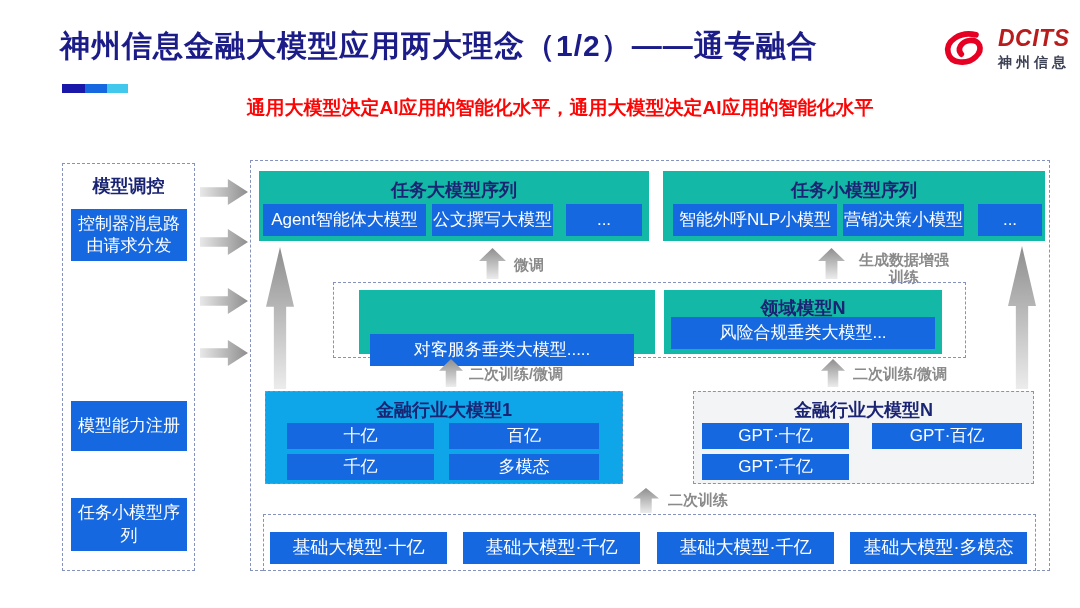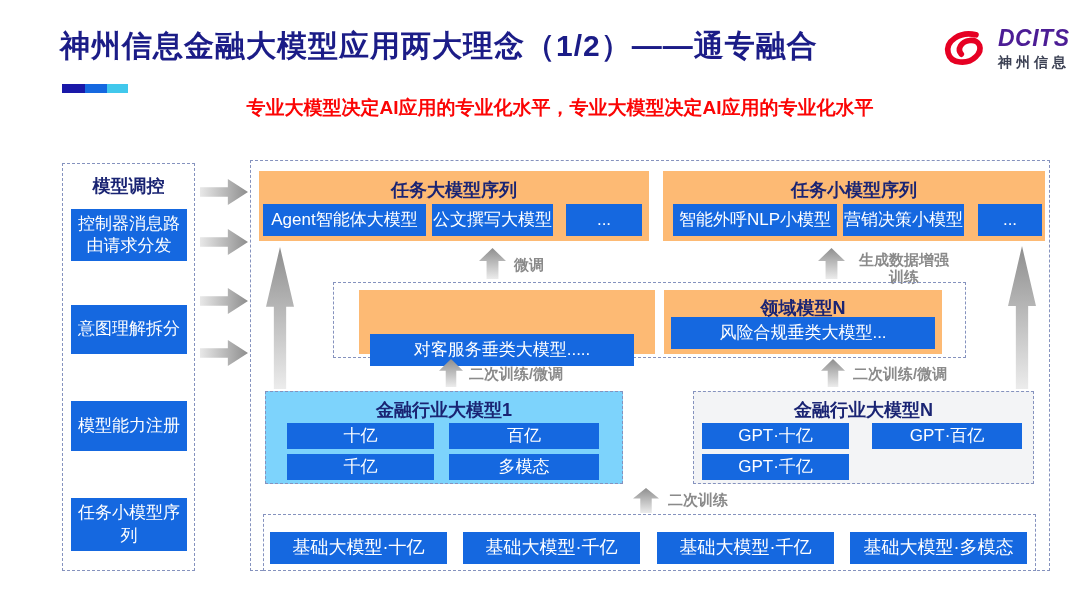--- a/index.html
+++ b/index.html
@@ -23,26 +23,26 @@
   .seg1 { width:23px; background:#1a18a8; }
   .seg2 { width:22px; background:#1568e0; }
   .seg3 { width:21px; background:#41c8ec; }
   .subtitle {
     left:120px; top:95px; width:880px; text-align:center;
     font-size:19px; font-weight:bold; color:#fb0505;
   }
   .logo { left:940px; top:20px; width:130px; height:58px; display:flex; align-items:center; }
   .logo-swirl { width:52px; height:46px; }
   .logo-text { margin-left:6px; display:flex; flex-direction:column; }
-  .logo-brand { font-size:23px; font-weight:bold; font-style:italic; color:#4c1d95; letter-spacing:0.5px; line-height:1; }
+  .logo-brand { font-size:23px; font-weight:bold; font-style:italic; color:#b91c1c; letter-spacing:0.5px; line-height:1; }
   .logo-cn { font-size:14px; font-weight:bold; color:#3c4154; letter-spacing:4px; margin-top:4px; }
 
   
   .dashed-box { border:1px dashed #8592be; background:#ffffff; }
-  .panel { background:#fdba74; }
+  .panel { background:#14b8a6; }
   .panel-title {
     text-align:center; font-size:18px; font-weight:bold; color:#1a2473;
     white-space:nowrap;
   }
   .blue-btn {
     position:absolute;
     background:#1568e0; color:#ffffff;
     display:flex; align-items:center; justify-content:center;
     font-size:17px; text-align:center; line-height:1.3;
   }
@@ -66,38 +66,37 @@
 </style>
 </head>
 <body>
 
 <div class="abs slide-title">神州信息金融大模型应用两大理念（1/2）——通专融合</div>
 <div class="abs accent-bar">
   <span class="seg1"></span>
   <span class="seg2"></span>
   <span class="seg3"></span>
 </div>
-<div class="abs subtitle">专业大模型决定AI应用的专业化水平，专业大模型决定AI应用的专业化水平</div>
+<div class="abs subtitle">通用大模型决定AI应用的智能化水平，通用大模型决定AI应用的智能化水平</div>
 
 <div class="abs logo">
   <svg class="logo-swirl" viewBox="0 0 60 52">
     <g transform="rotate(-18 30 26)">
       <path d="M46 14 C30 4 10 10 9 24 C8 37 26 44 38 38 C49 33 49 20 37 18 C27 16 20 23 23 30" fill="none" stroke="#e60023" stroke-width="6.5" stroke-linecap="round"></path>
     </g>
   </svg>
   <div class="logo-text">
     <span class="logo-brand">DCITS</span>
     <span class="logo-cn">神州信息</span>
   </div>
 </div>
 
 <div class="abs dashed-box sidebar">
   <div class="abs sidebar-title">模型调控</div>
   <div class="blue-btn side-btn" style="top:45px;height:52px;">控制器消息路由请求分发</div>
-  <div class="blue-btn side-btn" style="top:141px;height:49px;">意图理解拆分</div>
   <div class="blue-btn side-btn" style="top:237px;height:50px;">模型能力注册</div>
   <div class="blue-btn side-btn" style="top:334px;height:53px;">任务小模型序列</div>
 </div>
 
 <div class="abs arrow-right" style="left:200px;top:179px;width:48px;height:26px;"></div>
 <div class="abs arrow-right" style="left:200px;top:229px;width:48px;height:26px;"></div>
 <div class="abs arrow-right" style="left:200px;top:288px;width:48px;height:26px;"></div>
 <div class="abs arrow-right" style="left:200px;top:340px;width:48px;height:26px;"></div>
 
 <div class="abs dashed-box main">
@@ -136,21 +135,21 @@
       <div class="panel-title" style="margin-top:6px;">领域模型N</div>
       <div class="blue-btn" style="left:7px;top:27px;width:264px;height:32px;">风险合规垂类大模型...</div>
     </div>
   </div>
 
   <div class="abs arrow-up" style="left:188px;top:198px;width:24px;height:28px;"></div>
   <div class="abs flow-label" style="left:218px;top:204px;">二次训练/微调</div>
   <div class="abs arrow-up" style="left:570px;top:198px;width:24px;height:28px;"></div>
   <div class="abs flow-label" style="left:602px;top:204px;">二次训练/微调</div>
 
-  <div class="abs dashed-box" style="left:14px;top:230px;width:358px;height:93px;background:#7dd3fc;">
+  <div class="abs dashed-box" style="left:14px;top:230px;width:358px;height:93px;background:#0ea5e9;">
     <div class="panel-title" style="margin-top:6px;">金融行业大模型1</div>
     <div class="blue-btn" style="left:21px;top:31px;width:147px;height:26px;">十亿</div>
     <div class="blue-btn" style="left:183px;top:31px;width:150px;height:26px;">百亿</div>
     <div class="blue-btn" style="left:21px;top:62px;width:147px;height:26px;">千亿</div>
     <div class="blue-btn" style="left:183px;top:62px;width:150px;height:26px;">多模态</div>
   </div>
 
   <div class="abs dashed-box" style="left:442px;top:230px;width:341px;height:93px;background:#f3f4f6;">
     <div class="panel-title" style="margin-top:6px;">金融行业大模型N</div>
     <div class="blue-btn" style="left:8px;top:31px;width:147px;height:26px;">GPT·十亿</div>

